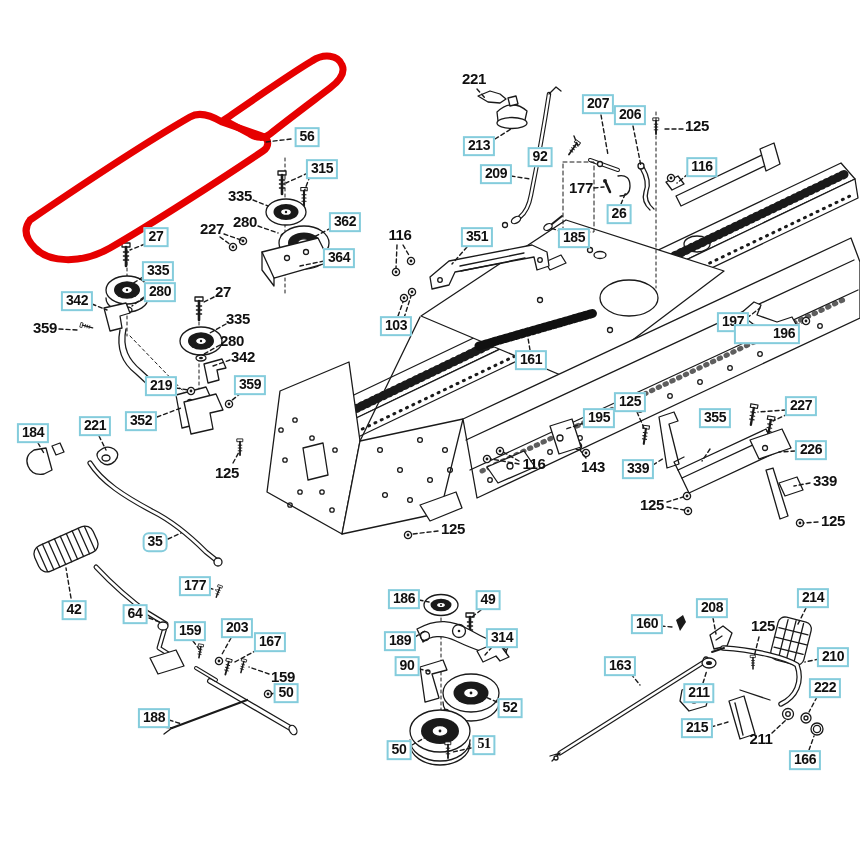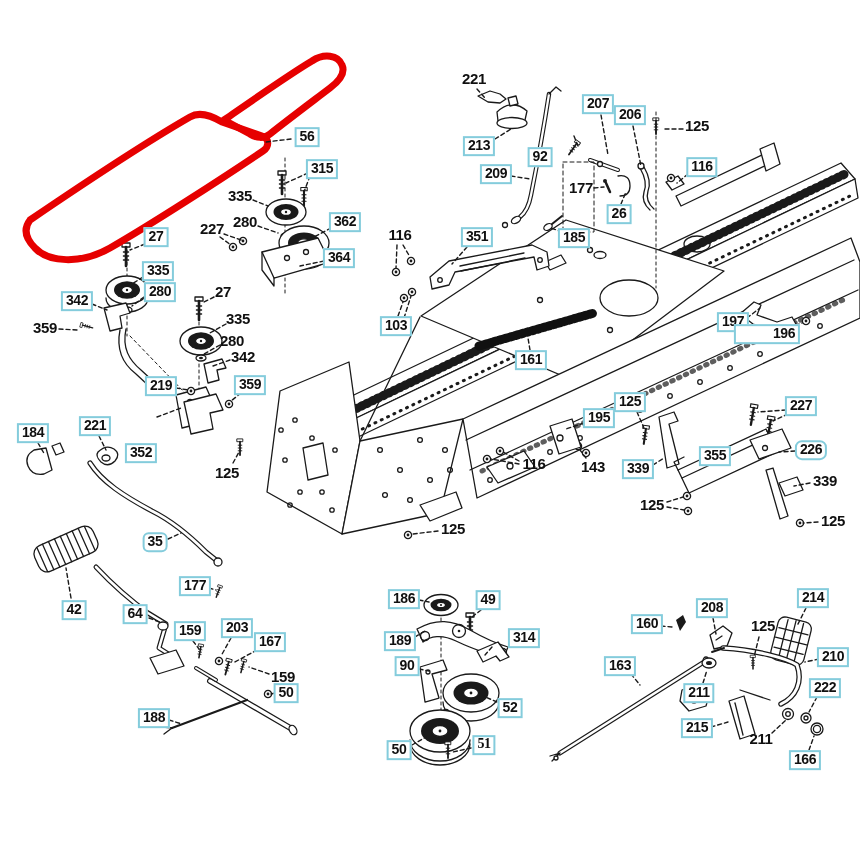--- a/index.html
+++ b/index.html
@@ -458,21 +458,21 @@
       <div class="callout boxed" style="left: 158px; top: 271px;">335</div>
       <div class="callout boxed" style="left: 160px; top: 292px;">280</div>
       <div class="callout boxed" style="left: 77px; top: 301px;">342</div>
       <div class="callout plain" style="left: 45px; top: 328px;">359</div>
       <div class="callout plain" style="left: 223px; top: 292px;">27</div>
       <div class="callout plain" style="left: 238px; top: 319px;">335</div>
       <div class="callout plain" style="left: 232px; top: 341px;">280</div>
       <div class="callout plain" style="left: 243px; top: 357px;">342</div>
       <div class="callout boxed" style="left: 161px; top: 386px;">219</div>
       <div class="callout boxed" style="left: 250px; top: 385px;">359</div>
-      <div class="callout boxed" style="left: 141px; top: 421px; margin-top: 32px;">352</div>
+      <div class="callout boxed" style="left: 141px; top: 421px;">352</div>
       <div class="callout plain" style="left: 400px; top: 235px;">116</div>
       <div class="callout boxed" style="left: 477px; top: 237px;">351</div>
       <div class="callout boxed" style="left: 396px; top: 326px;">103</div>
       <div class="callout boxed" style="left: 531px; top: 360px;">161</div>
       <div class="callout boxed" style="left: 574px; top: 238px;">185</div>
       <div class="callout boxed" style="left: 619px; top: 214px;">26</div>
       <div class="callout plain" style="left: 581px; top: 188px;">177</div>
       <div class="callout boxed" style="left: 540px; top: 125px; margin-top: 32px;">92</div>
       <div class="callout boxed" style="left: 598px; top: 104px;">207</div>
       <div class="callout boxed" style="left: 630px; top: 115px;">206</div>
@@ -490,43 +490,43 @@
       <div class="callout boxed" style="left: 135px; top: 614px;">64</div>
       <div class="callout boxed" style="left: 190px; top: 631px;">159</div>
       <div class="callout boxed" style="left: 237px; top: 628px;">203</div>
       <div class="callout boxed" style="left: 270px; top: 642px;">167</div>
       <div class="callout plain" style="left: 283px; top: 677px;">159</div>
       <div class="callout boxed" style="left: 286px; top: 693px;">50</div>
       <div class="callout boxed" style="left: 154px; top: 718px;">188</div>
       <div class="callout boxed" style="left: 404px; top: 599px;">186</div>
       <div class="callout boxed" style="left: 488px; top: 600px;">49</div>
       <div class="callout boxed" style="left: 400px; top: 641px;">189</div>
-      <div class="callout boxed" style="left: 524px; top: 638px;">314</div>
+      <div class="callout boxed" style="left: 502px; top: 638px;">314</div>
       <div class="callout boxed" style="left: 407px; top: 666px;">90</div>
       <div class="callout boxed" style="left: 510px; top: 708px;">52</div>
       <div class="callout boxed" style="left: 399px; top: 750px;">50</div>
       <div class="callout boxed" style="left: 484px; top: 745px; font-family: Liberation Serif, serif;">51</div>
       <div class="callout boxed" style="left: 647px; top: 624px;">160</div>
       <div class="callout boxed" style="left: 712px; top: 608px;">208</div>
       <div class="callout plain" style="left: 763px; top: 626px;">125</div>
       <div class="callout boxed" style="left: 813px; top: 598px;">214</div>
       <div class="callout boxed" style="left: 620px; top: 666px;">163</div>
       <div class="callout boxed" style="left: 833px; top: 657px;">210</div>
       <div class="callout boxed" style="left: 699px; top: 693px;">211</div>
       <div class="callout boxed" style="left: 825px; top: 688px;">222</div>
       <div class="callout boxed" style="left: 697px; top: 728px; text-align: center;">215</div>
       <div class="callout plain" style="left: 761px; top: 739px;">211</div>
       <div class="callout boxed" style="left: 805px; top: 760px;">166</div>
       <div class="callout boxed" style="left: 599px; top: 418px;">195</div>
       <div class="callout plain" style="left: 593px; top: 467px;">143</div>
       <div class="callout boxed" style="left: 630px; top: 402px;">125</div>
       <div class="callout boxed" style="left: 638px; top: 469px;">339</div>
-      <div class="callout boxed" style="left: 715px; top: 456px;">355</div>
+      <div class="callout boxed" style="left: 715px; top: 418px;">355</div>
       <div class="callout boxed" style="left: 801px; top: 406px;">227</div>
-      <div class="callout boxed" style="left: 811px; top: 450px; border-radius: 7px;">226</div>
+      <div class="callout boxed" style="left: 811px; top: 450px;">226</div>
       <div class="callout plain" style="left: 825px; top: 481px;">339</div>
       <div class="callout plain" style="left: 652px; top: 505px;">125</div>
       <div class="callout plain" style="left: 833px; top: 521px;">125</div>
       <div class="callout plain" style="left: 534px; top: 464px;">116</div>
       <div class="callout plain" style="left: 453px; top: 529px;">125</div>
       <div class="callout boxed" style="left: 479px; top: 146px;">213</div>
       <div class="callout plain" style="left: 474px; top: 79px;">221</div>
     </div>
 
 </div>

